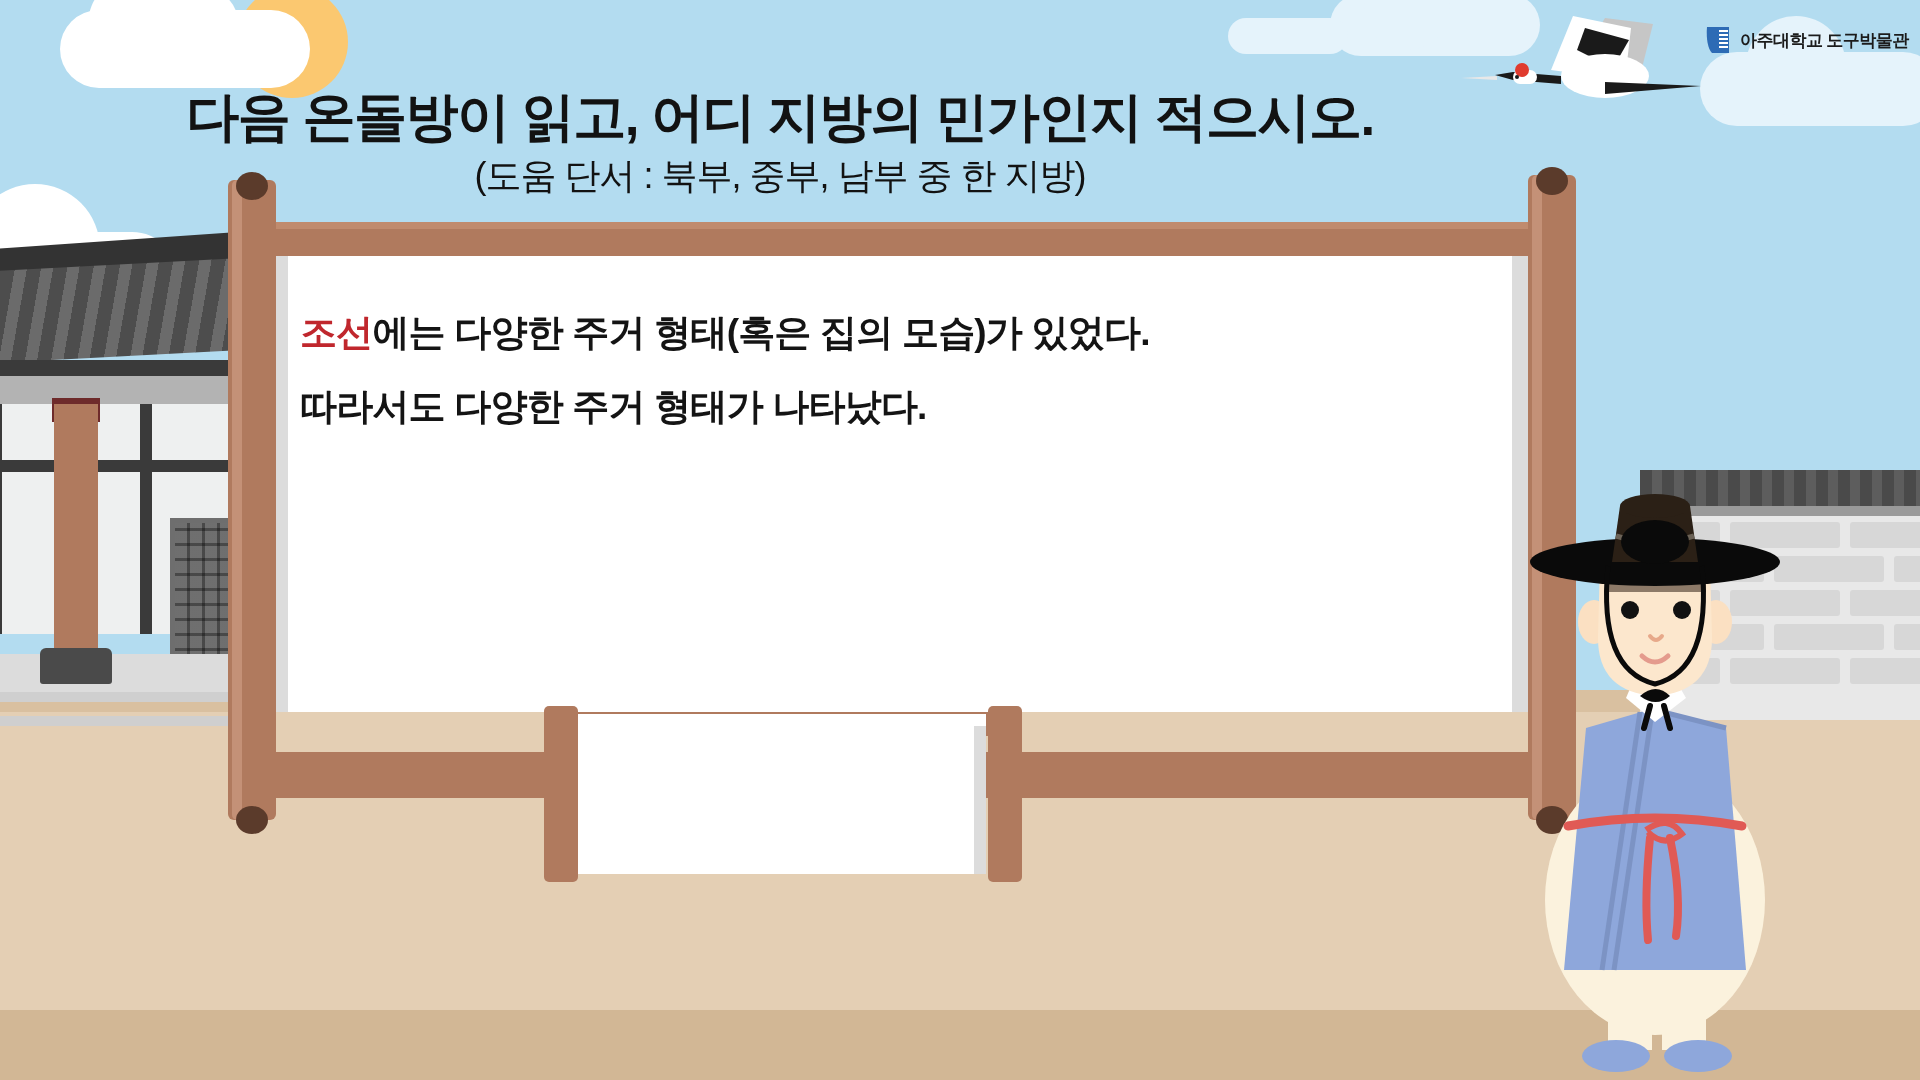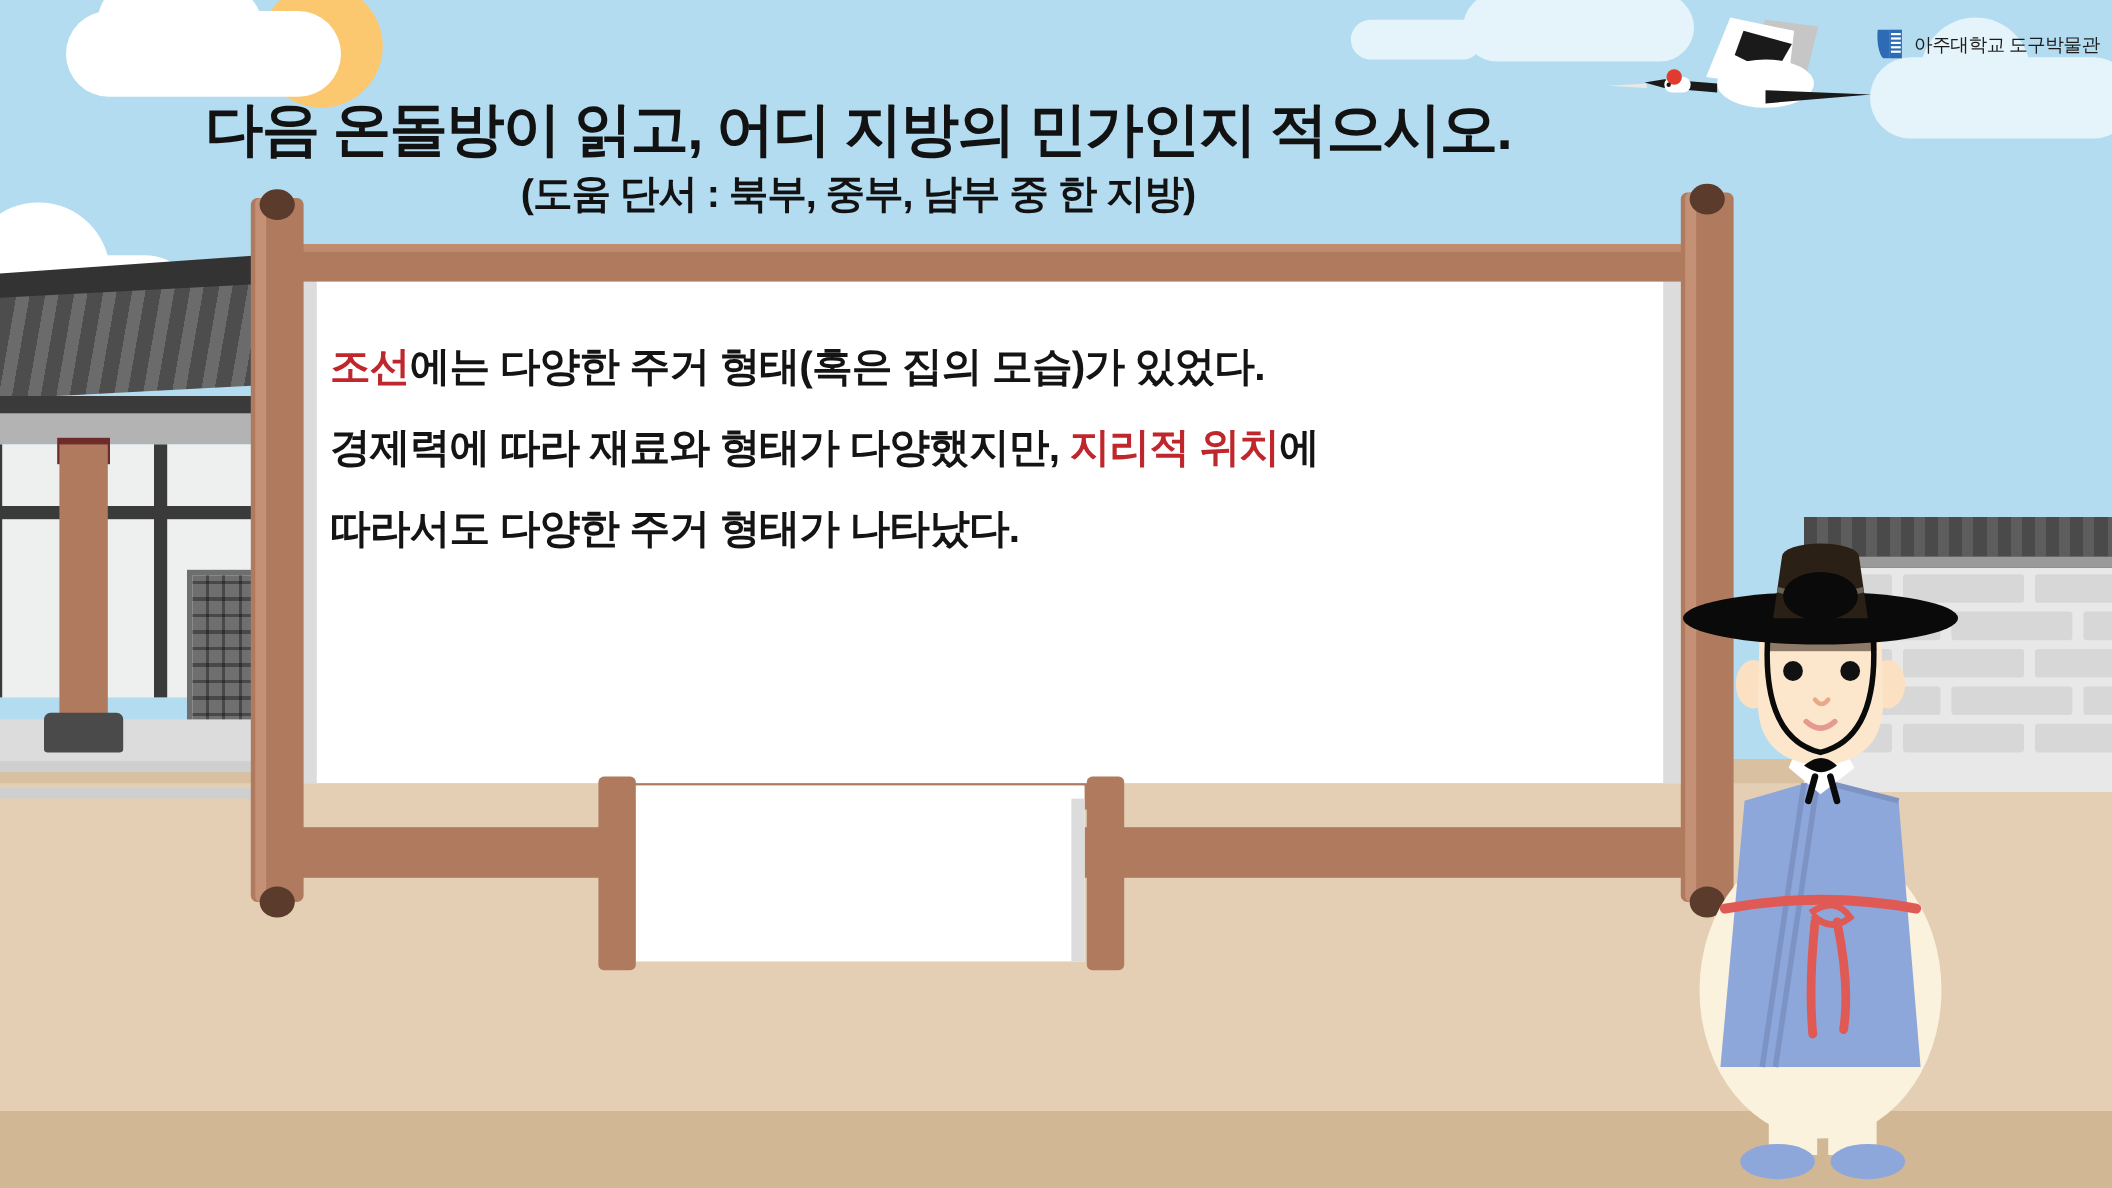--- a/index.html
+++ b/index.html
@@ -127,37 +127,37 @@
   
   .crane { position: absolute; left: 1455px; top: 10px; width: 250px; height: 92px; }
 
   
   .logo {
     position: absolute; left: 1705px; top: 25px;
     display: flex; align-items: center; gap: 9px;
   }
   .logo-mark { width: 26px; height: 30px; flex: none; }
   .logo-text {
-    font-size: 17px; font-weight: normal; color: #1b1b1b;
+    font-size: 17px; font-weight: bold; color: #1b1b1b;
     letter-spacing: -0.5px; white-space: nowrap;
     font-family: "Liberation Serif", "DejaVu Serif", serif;
     text-align: center;
   }
 
   
   .title {
     position: absolute; left: 0; top: 82px; width: 1560px;
     text-align: center;
     font-size: 53px; font-weight: bold; color: #121212;
     letter-spacing: -1.5px; white-space: nowrap;
   }
   .subtitle {
     position: absolute; left: 0; top: 152px; width: 1560px;
     text-align: center;
-    font-size: 36px; font-weight: bold; color: #121212;
+    font-size: 36px; font-weight: normal; color: #121212;
     letter-spacing: -1px; white-space: nowrap;
   }
 
   
   .scroll-paper {
     position: absolute; left: 272px; top: 222px; width: 1256px; height: 490px;
     background: #ffffff;
     box-shadow: inset 0 0 0 0 transparent;
   }
   .scroll-paper-shadow-l {
@@ -316,21 +316,20 @@
   <div class="scroll-paper-shadow-l"></div>
   <div class="scroll-paper-shadow-r"></div>
   <div class="scroll-bar-top">
     <div class="scroll-bar-top-hl" style="left:0; top:0; position:absolute; width:100%; height:7px;"></div>
   </div>
   <div class="scroll-bar-bottom"></div>
 
   <div class="body-text">
     <div id="para1">
         <div class="body-line"><span class="hl">조선</span><span>에는 다양한 주거 형태(혹은 집의 모습)가 있었다.</span></div>
-        <div class="body-line"><span>경제력에 따라 재료와 형태가 다양했지만, </span><span class="hl">지리적 위치</span><span>에</span></div>
         <div class="body-line"><span>따라서도 다양한 주거 형태가 나타났다.</span></div>
       </div>
     <div class="body-gap"></div>
   </div>
 
   <div class="roller roller-l">
     <div class="roller-hl" style="left:4px;"></div>
   </div>
   <div class="roller-cap" style="left:236px; top:172px;"></div>
   <div class="roller-cap" style="left:236px; top:806px;"></div>

